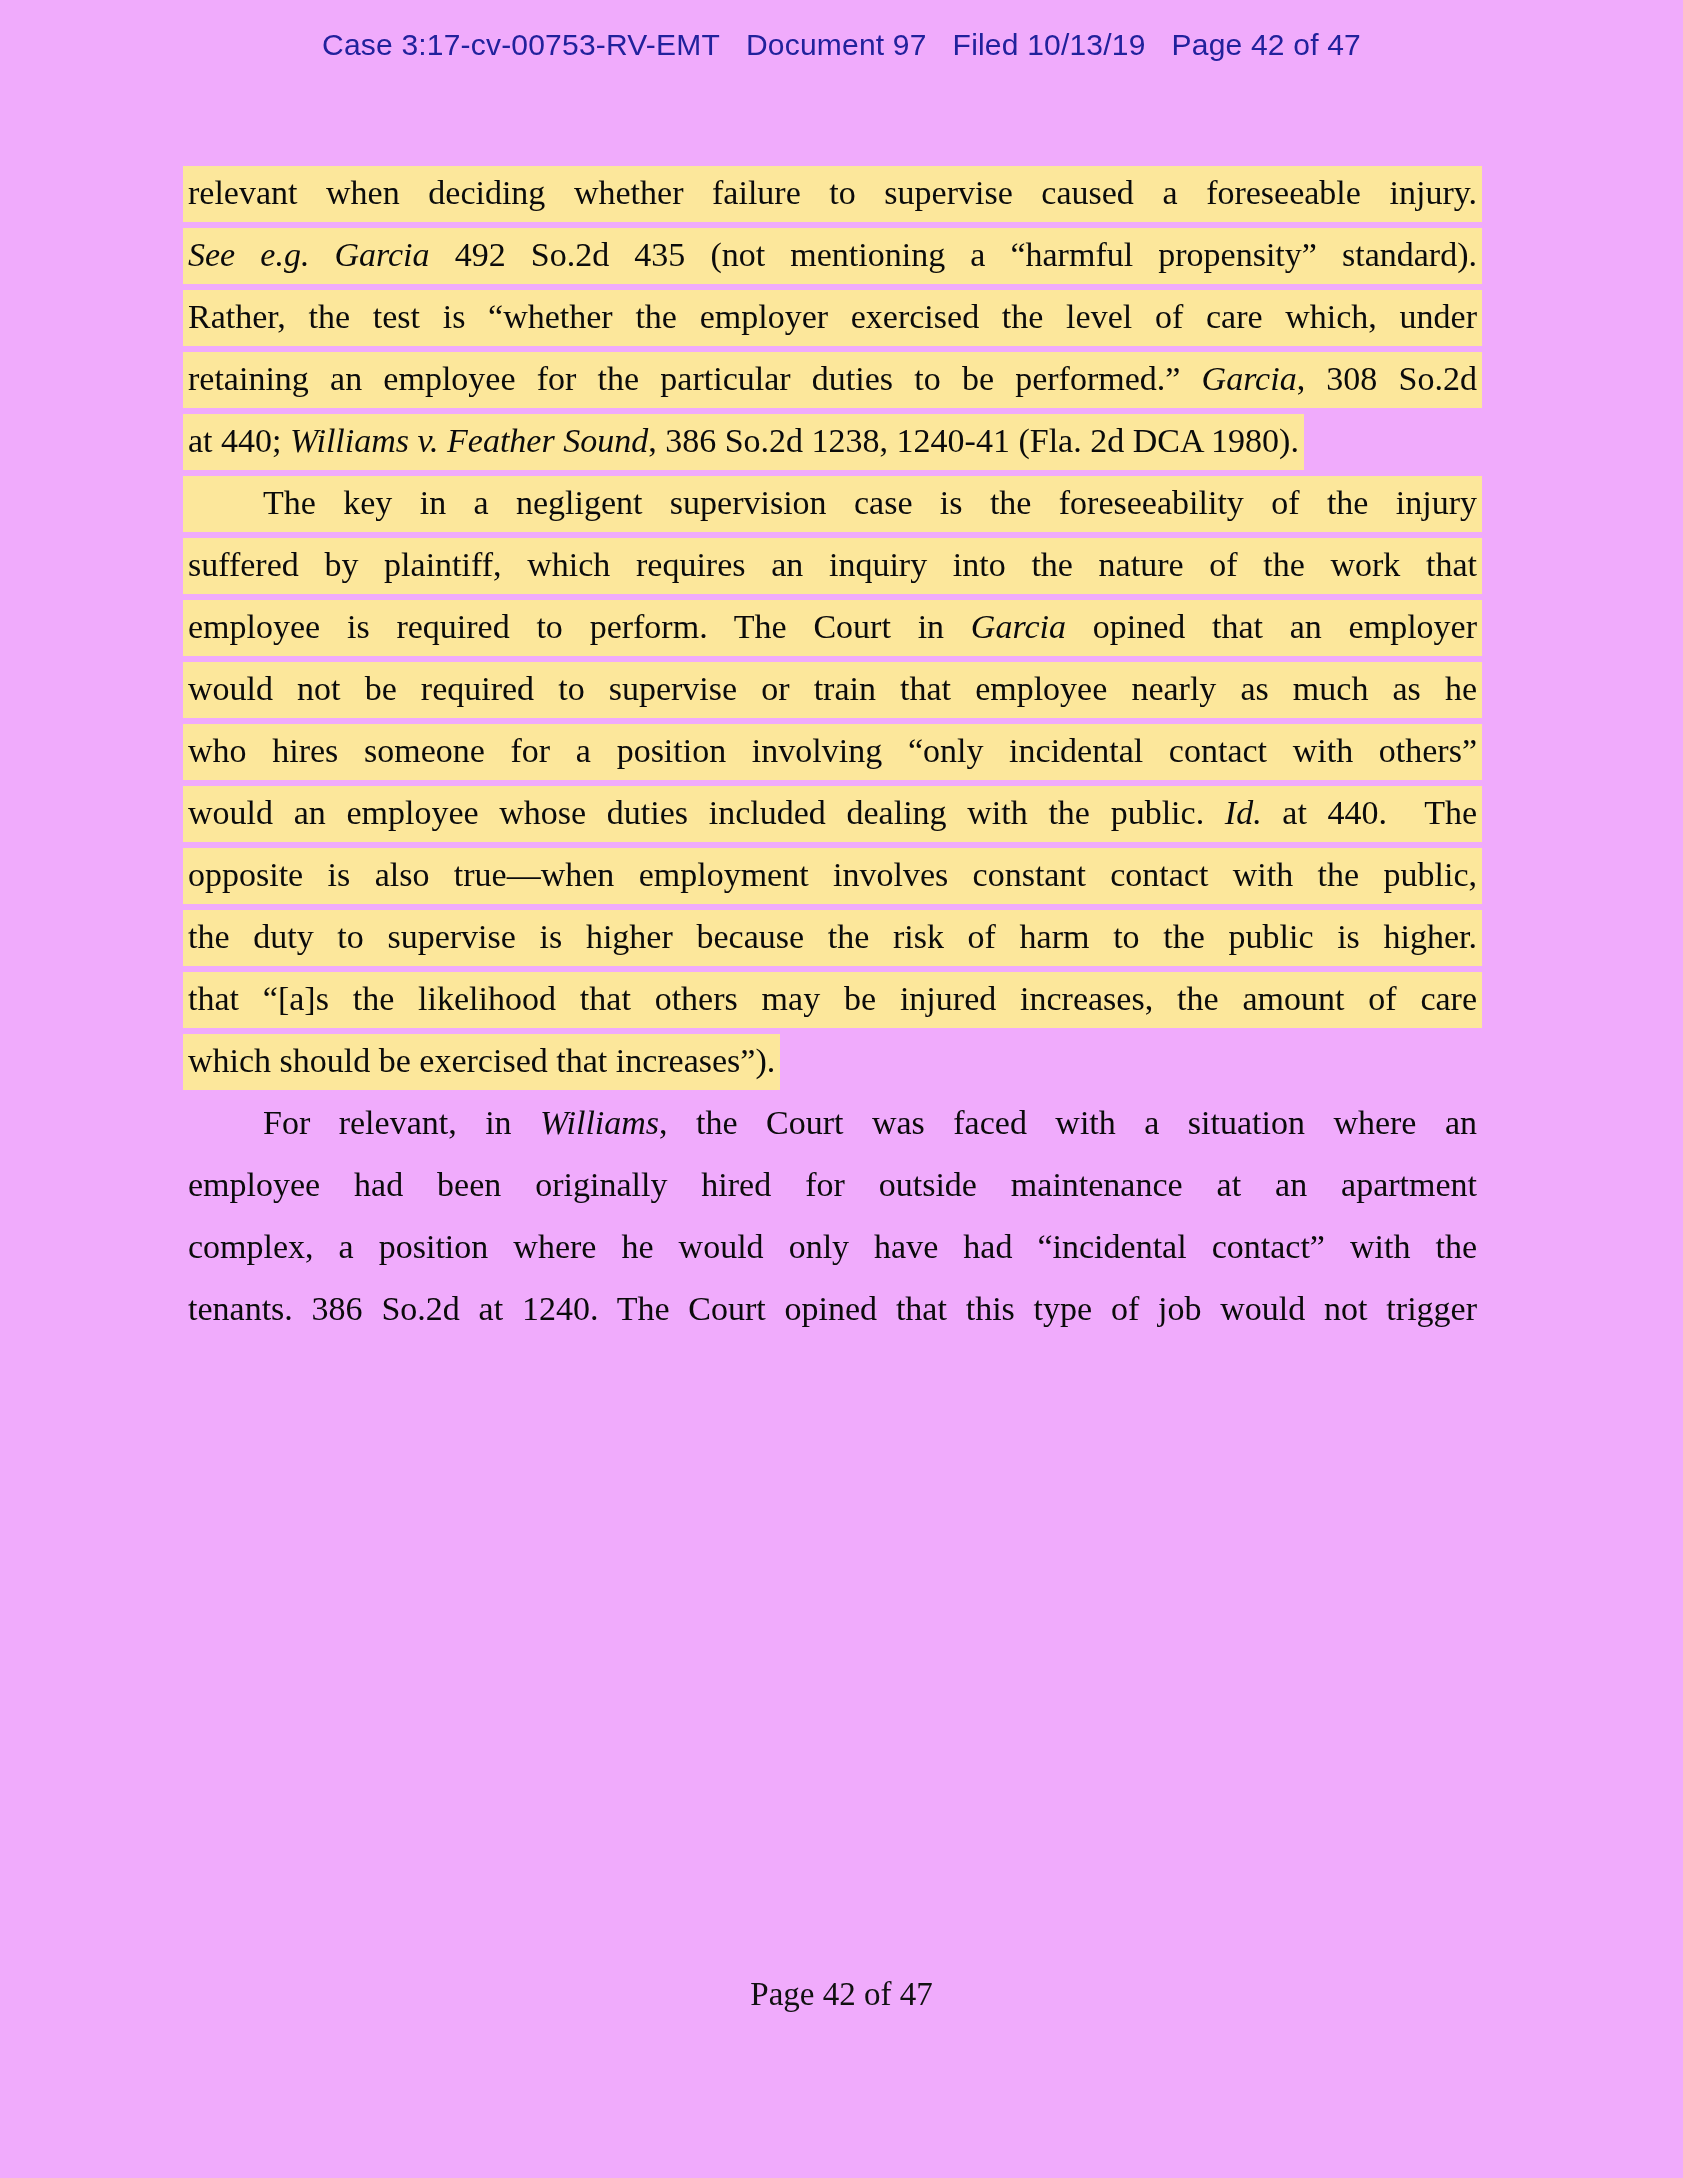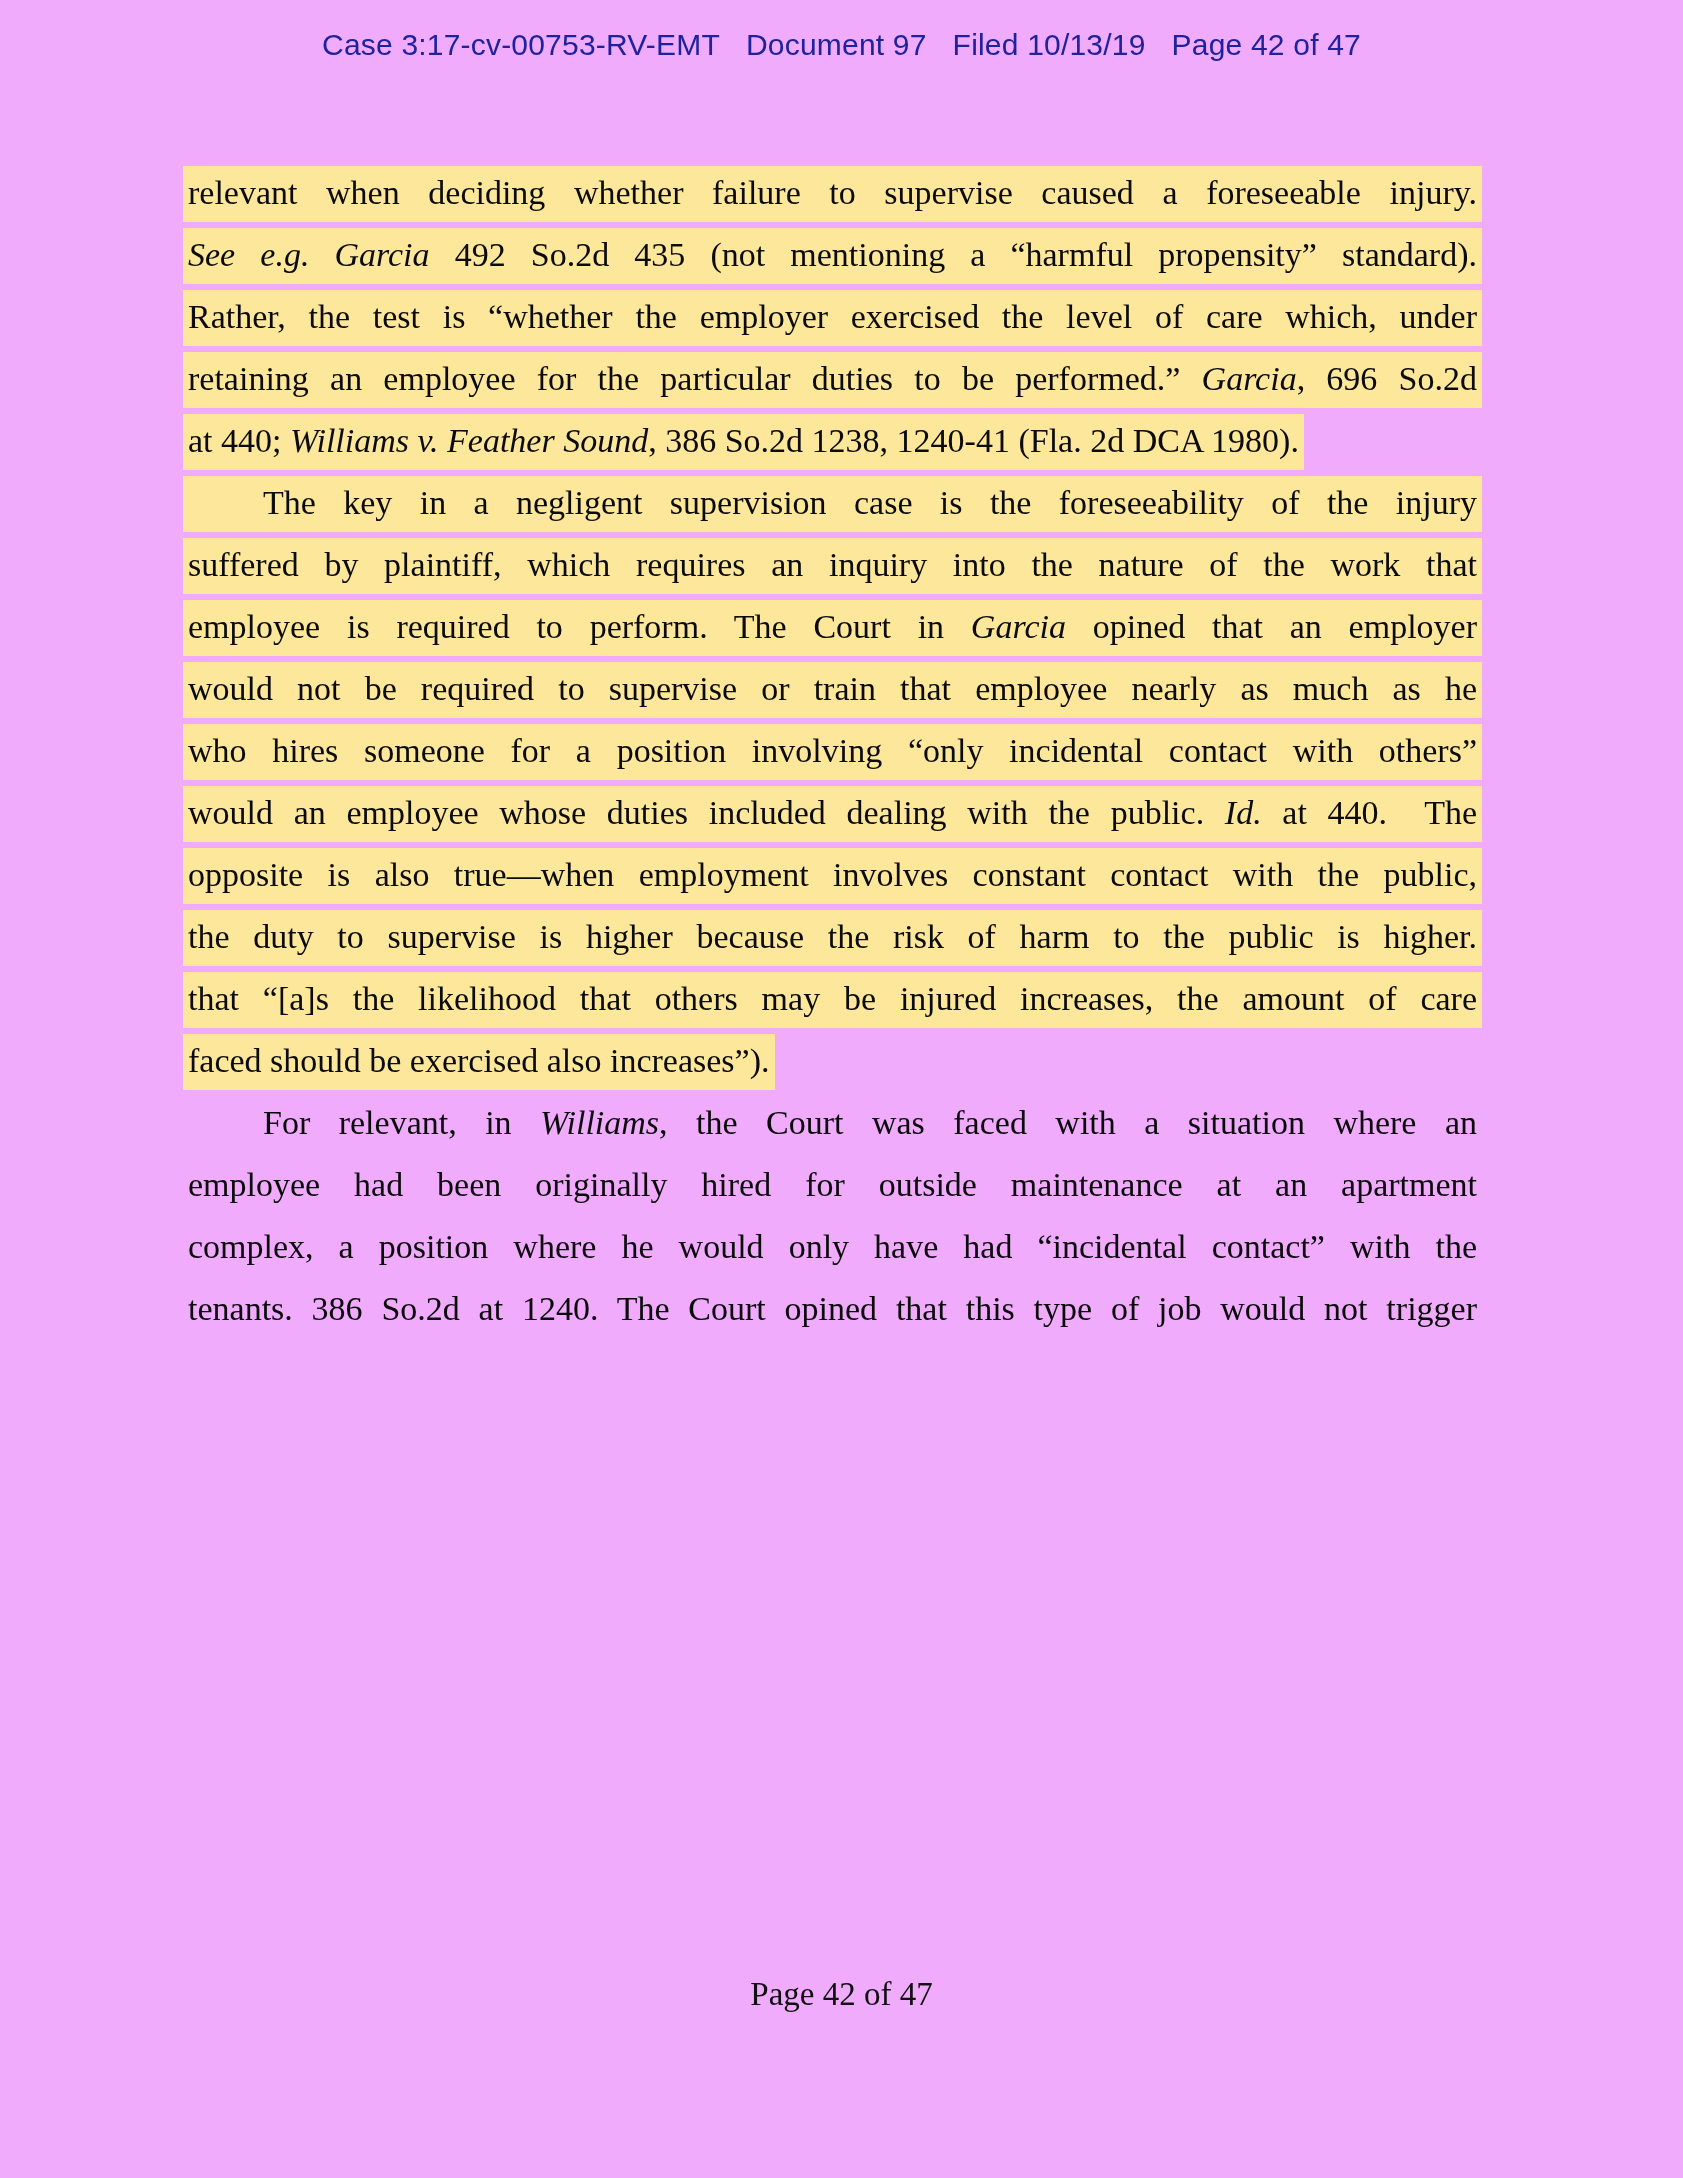--- a/index.html
+++ b/index.html
@@ -93,32 +93,32 @@
 <div class="page">
 
   <div class="ecf-header">
     <span class="seg">Case 3:17-cv-00753-RV-EMT</span><span class="seg">Document 97</span><span class="seg">Filed 10/13/19</span><span class="seg">Page 42 of 47</span>
   </div>
 
   <div class="body-block" id="body-block">
       <div class="ln hl just"><span class="run"><span>relevant when deciding whether failure to supervise caused a foreseeable injury.</span></span></div>
       <div class="ln hl just"><span class="run"><i>See e.g. Garcia</i><span> 492 So.2d 435 (not mentioning a “harmful propensity” standard).</span></span></div>
       <div class="ln hl just"><span class="run"><span>Rather, the test is “whether the employer exercised the level of care which, under</span></span></div>
-      <div class="ln hl just"><span class="run"><span>retaining an employee for the particular duties to be performed.” </span><i>Garcia</i><span>, 696 So.2d</span></span></div>
+      <div class="ln hl just"><span class="run"><span>retaining an employee for the particular duties to be performed.” </span><i>Garcia</i><span>, 308 So.2d</span></span></div>
       <div class="ln hl"><span class="run"><span>at 440; </span><i>Williams v. Feather Sound</i><span>, 386 So.2d 1238, 1240-41 (Fla. 2d DCA 1980).</span></span></div>
       <div class="ln hl just"><span class="run"><span class="ind"></span><span>The key in a negligent supervision case is the foreseeability of the injury</span></span></div>
       <div class="ln hl just"><span class="run"><span>suffered by plaintiff, which requires an inquiry into the nature of the work that</span></span></div>
       <div class="ln hl just"><span class="run"><span>employee is required to perform. The Court in </span><i>Garcia</i><span> opined that an employer</span></span></div>
       <div class="ln hl just"><span class="run"><span>would not be required to supervise or train that employee nearly as much as he</span></span></div>
       <div class="ln hl just"><span class="run"><span>who hires someone for a position involving “only incidental contact with others”</span></span></div>
       <div class="ln hl just"><span class="run"><span>would an employee whose duties included dealing with the public. </span><i>Id.</i><span> at 440.  The</span></span></div>
       <div class="ln hl just"><span class="run"><span>opposite is also true—when employment involves constant contact with the public,</span></span></div>
       <div class="ln hl just"><span class="run"><span>the duty to supervise is higher because the risk of harm to the public is higher.</span></span></div>
       <div class="ln hl just"><span class="run"><span>that “[a]s the likelihood that others may be injured increases, the amount of care</span></span></div>
-      <div class="ln hl"><span class="run"><span>faced should be exercised also increases”).</span></span></div>
+      <div class="ln hl"><span class="run"><span>which should be exercised that increases”).</span></span></div>
       <div class="ln just"><span class="run"><span class="ind"></span><span>For relevant, in </span><i>Williams</i><span>, the Court was faced with a situation where an</span></span></div>
       <div class="ln just"><span class="run"><span>employee had been originally hired for outside maintenance at an apartment</span></span></div>
       <div class="ln just"><span class="run"><span>complex, a position where he would only have had “incidental contact” with the</span></span></div>
       <div class="ln just"><span class="run"><span>tenants. 386 So.2d at 1240. The Court opined that this type of job would not trigger</span></span></div>
     </div>
 
   <div class="footer">Page 42 of 47</div>
 
 </div>
 

